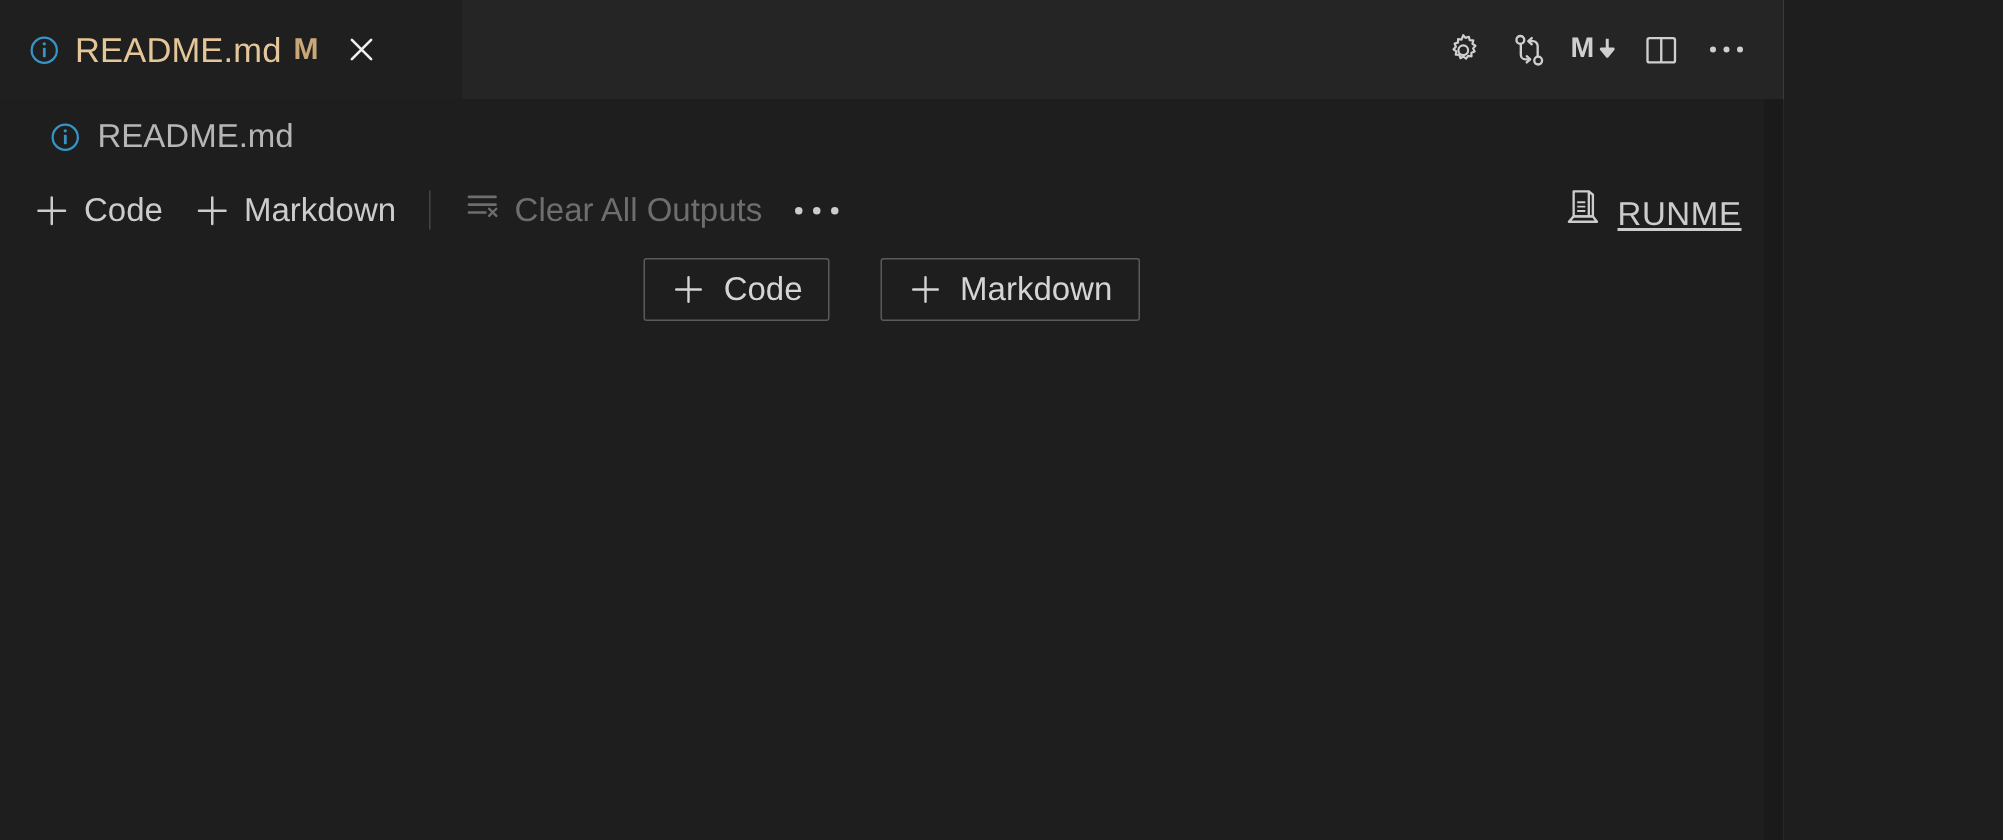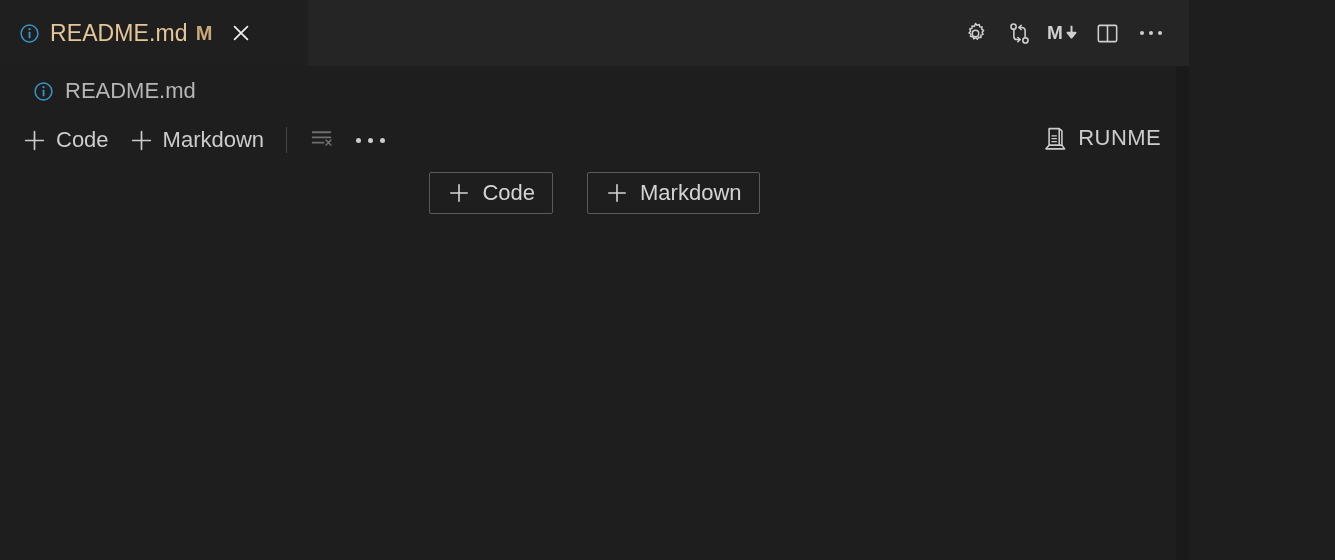--- a/index.html
+++ b/index.html
@@ -181,24 +181,25 @@
   .nb-dots i {
     display: block;
     width: 5px;
     height: 5px;
     border-radius: 50%;
     background: #cccccc;
   }
   .nb-right {
     margin-left: auto;
     display: flex;
-    align-items: flex-start;
+    align-items: flex-end;
     gap: 10px;
     padding-right: 10px;
     cursor: pointer;
+    text-decoration: underline;
   }
   .nb-right .nb-label {
     font-size: 22px;
     color: #cccccc;
     letter-spacing: 0.4px;
   }
 
   
   .nb-body {
     flex: 1 1 auto;
@@ -349,20 +350,21 @@
 
     <div class="nb-item disabled">
       <span>
         <svg width="25" height="25" viewBox="0 0 24 24" stroke="#6e6e6e" stroke-width="1.7" stroke-linecap="round">
           <path d="M3.5 6 H20.5"></path>
           <path d="M3.5 11 H20.5"></path>
           <path d="M3.5 16 H14"></path>
           <path d="M16.4 13.6 L21 18.2 M21 13.6 L16.4 18.2" stroke-width="1.5"></path>
         </svg>
       </span>
+      <span class="nb-label">Clear All Outputs</span>
     </div>
 
     <div class="nb-dots">
       <i></i>
         <i></i>
         <i></i>
     </div>
 
     <div class="nb-right">
       <span>

